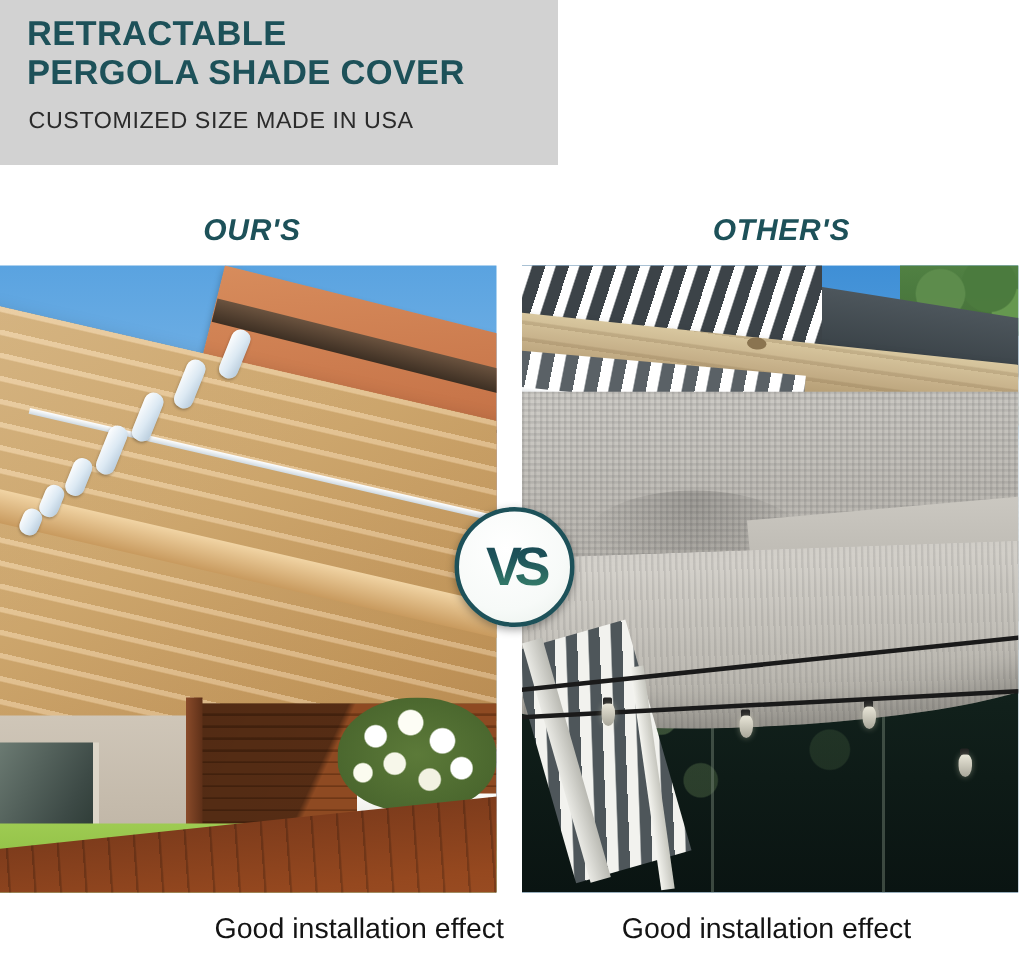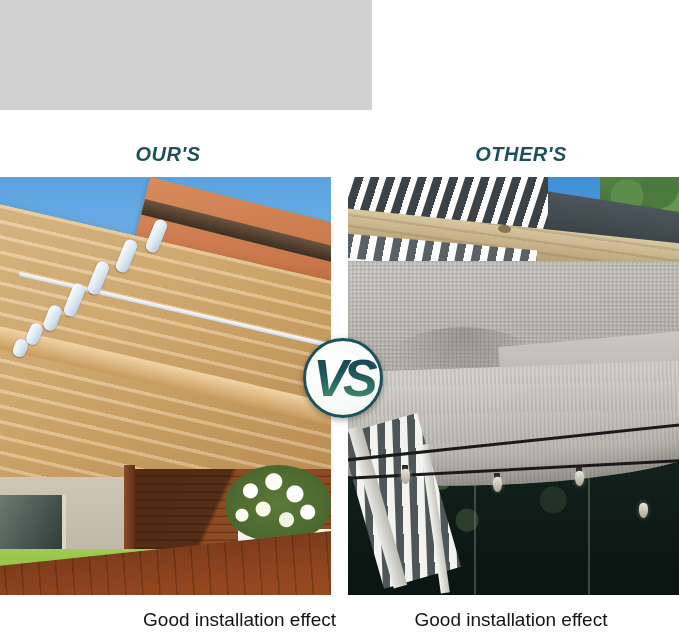--- a/index.html
+++ b/index.html
@@ -380,23 +380,22 @@
     box-shadow: 0 2px 6px rgba(0,0,0,.35);
     z-index: 40;
   }
   #vs-text {
     position: absolute;
     left: 0; top: 0;
     width: 74px; height: 74px;
     display: flex;
     align-items: center;
     justify-content: center;
-    font-size: 52px;
+    font-size: 36px;
     font-weight: bold;
-    font-style: italic;
     letter-spacing: -5px;
     line-height: 1;
     background: linear-gradient(#123d49 0%, #1d5159 40%, #3d8a6f 78%, #77b58a 100%);
     -webkit-background-clip: text;
     background-clip: text;
     color: transparent;
     -webkit-text-fill-color: transparent;
   }
 
   
@@ -408,20 +407,23 @@
     font-weight: normal;
     text-align: center;
   }
   #caption-ours   { left: 0px;   width: 336px; text-align: right; }
   #caption-others { left: 343px; width: 336px; }
 </style>
 </head>
 <body>
 
 <div id="header-banner">
+  <div id="headline">RETRACTABLE
+PERGOLA SHADE COVER</div>
+  <div id="subheadline">CUSTOMIZED SIZE MADE IN USA</div>
 </div>
 
 <div class="col-label" id="label-ours">OUR'S</div>
 <div class="col-label" id="label-others">OTHER'S</div>
 
 <div class="photo-panel" id="panel-ours">
   <div class="layer" id="ours-sky"></div>
   <div class="layer" id="ours-roof"></div>
   <div class="layer" id="ours-roof-fascia"></div>
   <div class="layer" id="ours-wire"></div>

